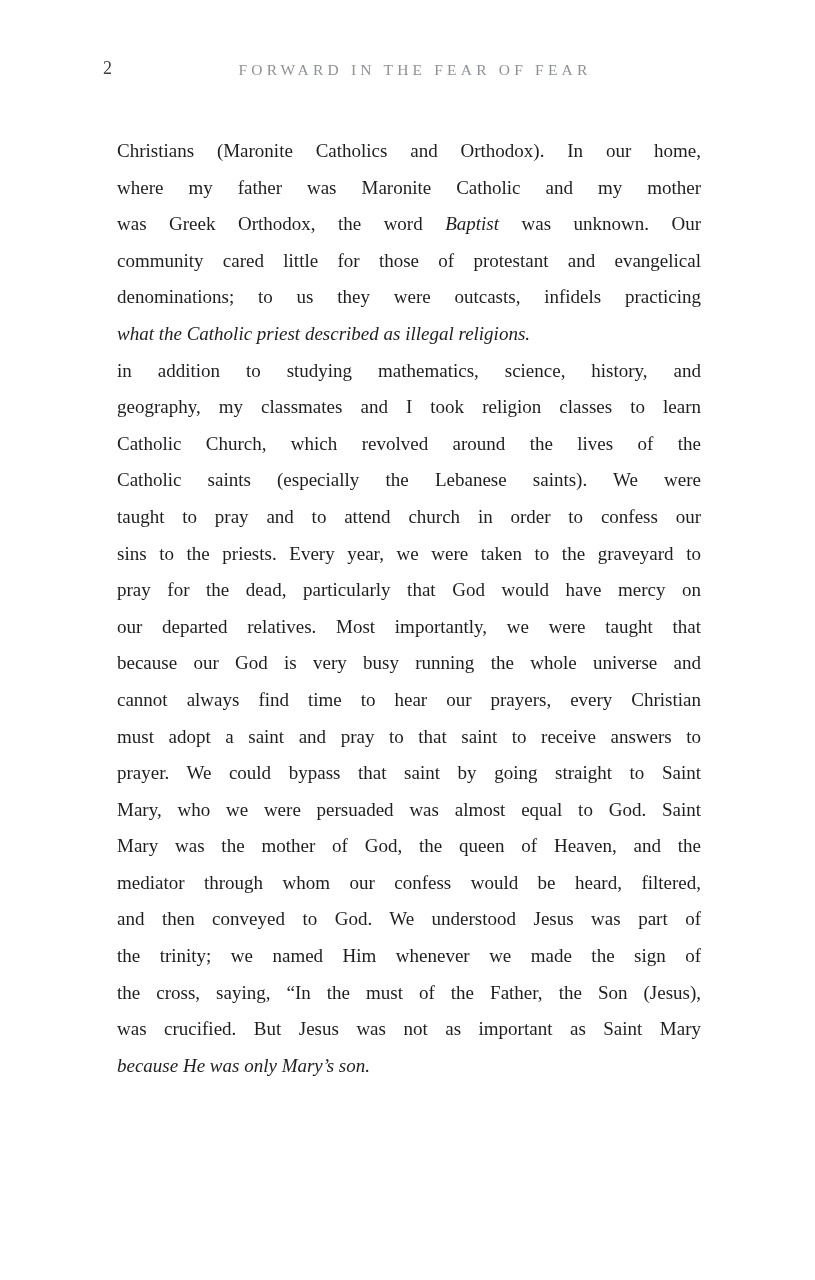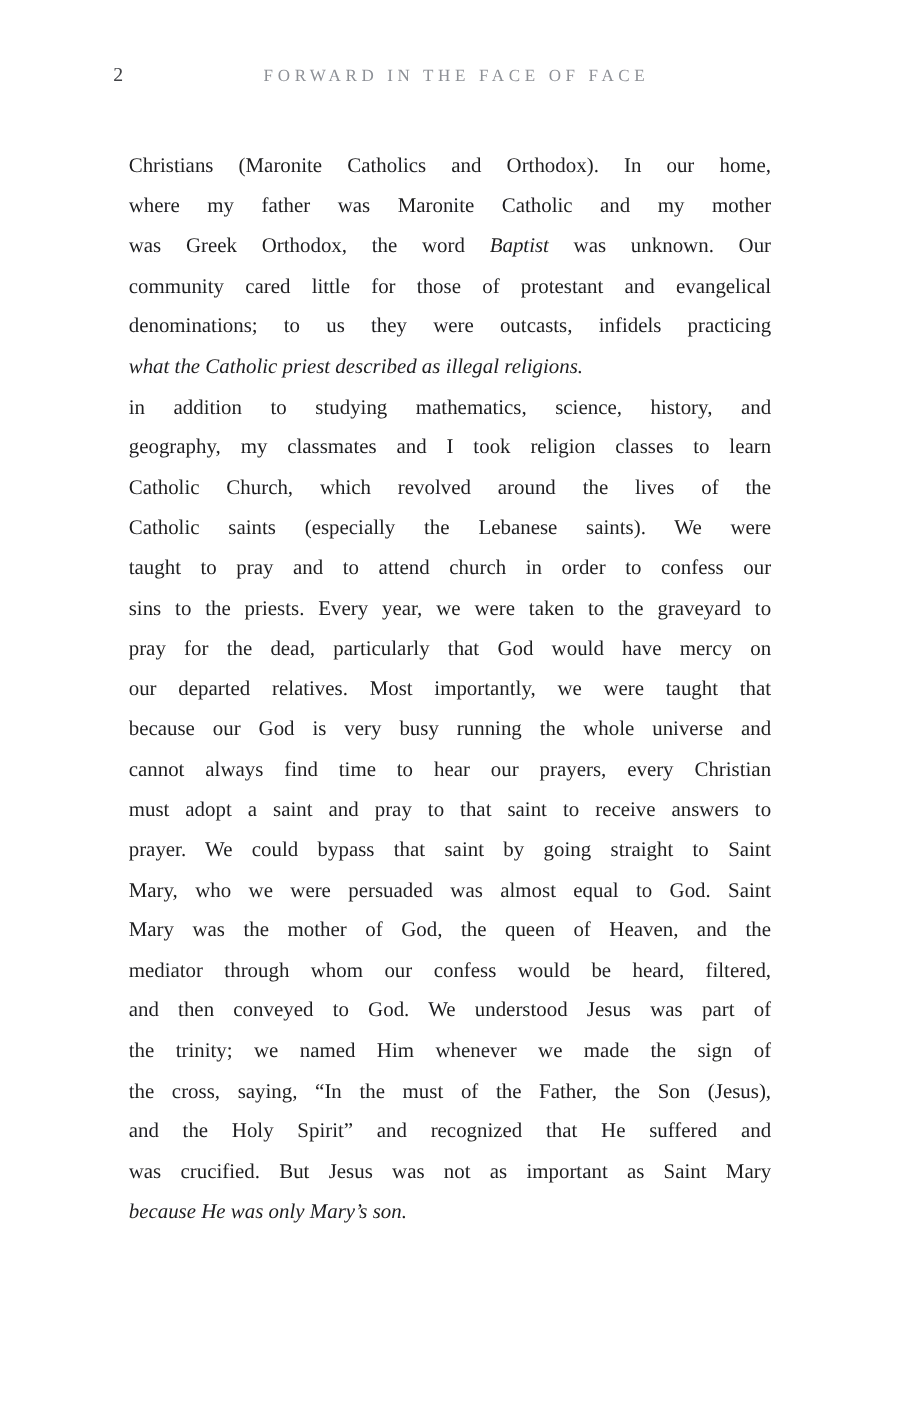--- a/index.html
+++ b/index.html
@@ -59,21 +59,21 @@
   }
   .line i {
     font-style: italic;
   }
 </style>
 </head>
 <body>
 
 <div class="page">
   <div class="page-number">2</div>
-  <div class="running-head">FORWARD IN THE FACE OF FACE</div>
+  <div class="running-head">FORWARD IN THE FEAR OF FEAR</div>
   <div class="body-text">
       <div>
         <div class="line"><span>Christians (Maronite Catholics and Orthodox). In our home,</span></div>
         <div class="line"><span>where my father was Maronite Catholic and my mother</span></div>
         <div class="line"><span>was Greek Orthodox, the word </span><i>Baptist</i><span> was unknown. Our</span></div>
         <div class="line"><span>community cared little for those of protestant and evangelical</span></div>
         <div class="line"><span>denominations; to us they were outcasts, infidels practicing</span></div>
         <div class="line last"><span>what the Catholic priest described as illegal religions.</span></div>
       </div>
       <div>
@@ -88,18 +88,17 @@
         <div class="line"><span>because our God is very busy running the whole universe and</span></div>
         <div class="line"><span>cannot always find time to hear our prayers, every Christian</span></div>
         <div class="line"><span>must adopt a saint and pray to that saint to receive answers to</span></div>
         <div class="line"><span>prayer. We could bypass that saint by going straight to Saint</span></div>
         <div class="line"><span>Mary, who we were persuaded was almost equal to God. Saint</span></div>
         <div class="line"><span>Mary was the mother of God, the queen of Heaven, and the</span></div>
         <div class="line"><span>mediator through whom our confess would be heard, filtered,</span></div>
         <div class="line"><span>and then conveyed to God. We understood Jesus was part of</span></div>
         <div class="line"><span>the trinity; we named Him whenever we made the sign of</span></div>
         <div class="line"><span>the cross, saying, “In the must of the Father, the Son (Jesus),</span></div>
-        <div class="line"><span>and the Holy Spirit” and recognized that He suffered and</span></div>
         <div class="line"><span>was crucified. But Jesus was not as important as Saint Mary</span></div>
         <div class="line last"><span>because He was only Mary’s son.</span></div>
       </div>
     </div>
 </div>
 
 </body></html>

